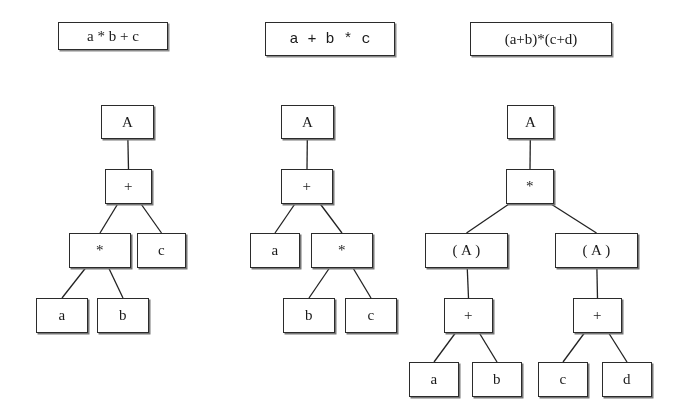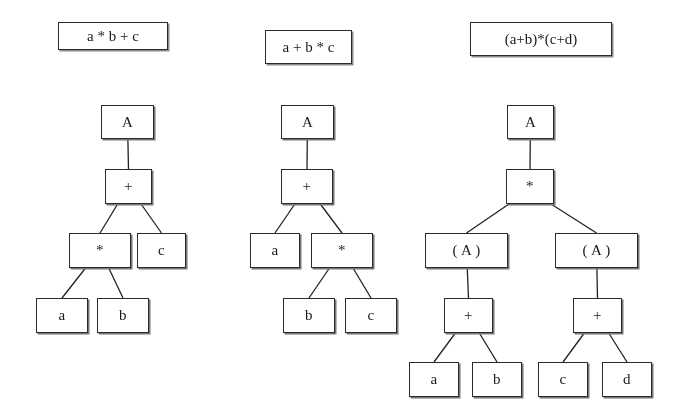--- a/index.html
+++ b/index.html
@@ -83,21 +83,21 @@
       <line x1="608.71" y1="333" x2="627" y2="362" stroke="#222222" stroke-width="1.3"></line>
     </svg>
   <div id="box-layer">
       <div class="title-box" style="left: 58px; top: 22px; width: 110px; height: 28px;">a * b + c</div>
       <div class="node-box" style="left: 101px; top: 105px; width: 53px; height: 34px;">A</div>
       <div class="node-box" style="left: 105px; top: 169px; width: 47px; height: 35px;">+</div>
       <div class="node-box" style="left: 69px; top: 233px; width: 62px; height: 35px;">*</div>
       <div class="node-box" style="left: 137px; top: 233px; width: 49px; height: 35px;">c</div>
       <div class="node-box" style="left: 36px; top: 298px; width: 52px; height: 35px;">a</div>
       <div class="node-box" style="left: 97px; top: 298px; width: 52px; height: 35px;">b</div>
-      <div class="title-box" style="left: 265px; top: 30px; width: 87px; height: 34px;">a + b * c</div>
+      <div class="title-box" style="left: 265px; top: 22px; width: 130px; height: 34px; font-family: Liberation Mono, monospace;">a + b * c</div>
       <div class="node-box" style="left: 281px; top: 105px; width: 53px; height: 34px;">A</div>
       <div class="node-box" style="left: 281px; top: 169px; width: 52px; height: 35px;">+</div>
       <div class="node-box" style="left: 250px; top: 233px; width: 50px; height: 35px;">a</div>
       <div class="node-box" style="left: 311px; top: 233px; width: 62px; height: 35px;">*</div>
       <div class="node-box" style="left: 283px; top: 298px; width: 52px; height: 35px;">b</div>
       <div class="node-box" style="left: 345px; top: 298px; width: 52px; height: 35px;">c</div>
       <div class="title-box" style="left: 470px; top: 22px; width: 142px; height: 34px;">(a+b)*(c+d)</div>
       <div class="node-box" style="left: 507px; top: 105px; width: 47px; height: 34px;">A</div>
       <div class="node-box" style="left: 506px; top: 169px; width: 48px; height: 35px;">*</div>
       <div class="node-box" style="left: 425px; top: 233px; width: 83px; height: 35px;">( A )</div>

